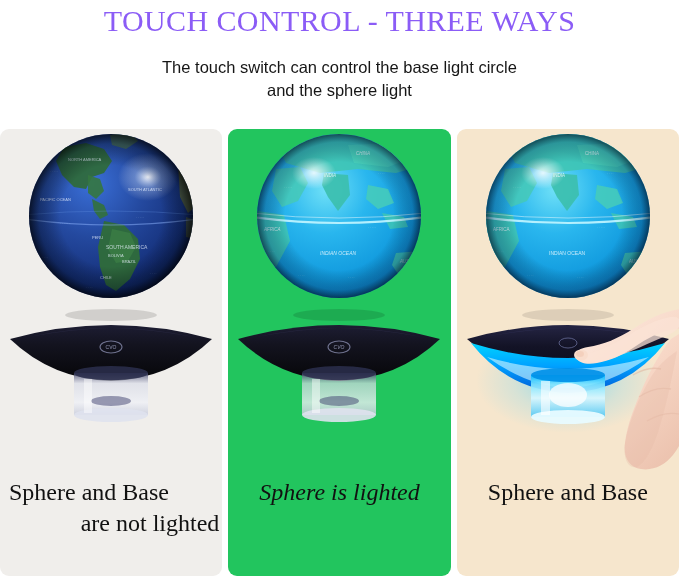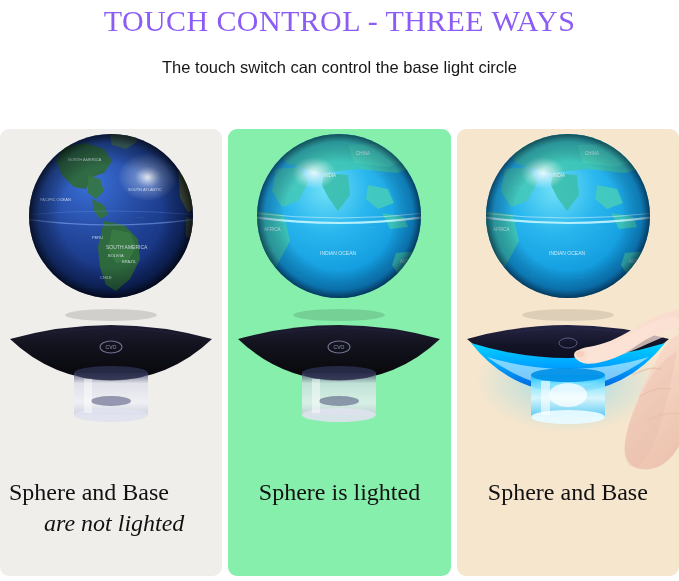--- a/index.html
+++ b/index.html
@@ -84,29 +84,30 @@
     line-height: 31px;
     color: #111111;
     text-align: center;
     padding: 0 3px;
   }
   .panel-caption .cap-line {
     display: block;
     white-space: nowrap;
   }
   #panel-1 .panel-caption { text-align: left; padding-left: 9px; }
-  #panel-1 .panel-caption .cap-line:nth-child(2) { text-align: center; font-style: italic; }
+  #panel-1 .panel-caption .cap-line:nth-child(2) { text-align: right; }
 </style>
 </head>
 <body>
 
 <div id="header">
   <h1 id="main-title">TOUCH CONTROL - THREE WAYS</h1>
   <p id="subtitle">
     <span class="sub-line">The touch switch can control the base light circle</span>
+    <span class="sub-line">and the sphere light</span>
   </p>
 </div>
 
 <div id="panels">
 
   <div class="panel" id="panel-1" style="background:#f0eeeb;">
     <div class="panel-stage">
       <svg class="stage-svg" width="222" height="348" viewBox="0 0 222 348">
         <defs>
           <radialGradient id="g1-ocean" cx="38%" cy="30%" r="78%">
@@ -199,21 +200,21 @@
           <path d="M84 250 L92 250 L92 284 L84 284 Z" fill="#ffffff" opacity="0.45"></path>
         </g>
       </svg>
     </div>
     <div class="panel-caption">
       <span class="cap-line">Sphere and Base</span>
       <span class="cap-line">are not lighted</span>
     </div>
   </div>
 
-  <div class="panel" id="panel-2" style="background:#86efac;">
+  <div class="panel" id="panel-2" style="background:#22c55e;font-style:italic;">
     <div class="panel-stage">
       <svg class="stage-svg" width="222" height="348" viewBox="0 0 222 348">
         <defs>
           <radialGradient id="g2-ocean" cx="42%" cy="34%" r="76%">
             <stop offset="0%" stop-color="#6fe0f7"></stop>
             <stop offset="35%" stop-color="#29b6ee"></stop>
             <stop offset="72%" stop-color="#119ade"></stop>
             <stop offset="100%" stop-color="#0a6fb4"></stop>
           </radialGradient>
           <radialGradient id="g2-edge" cx="50%" cy="50%" r="50%">

